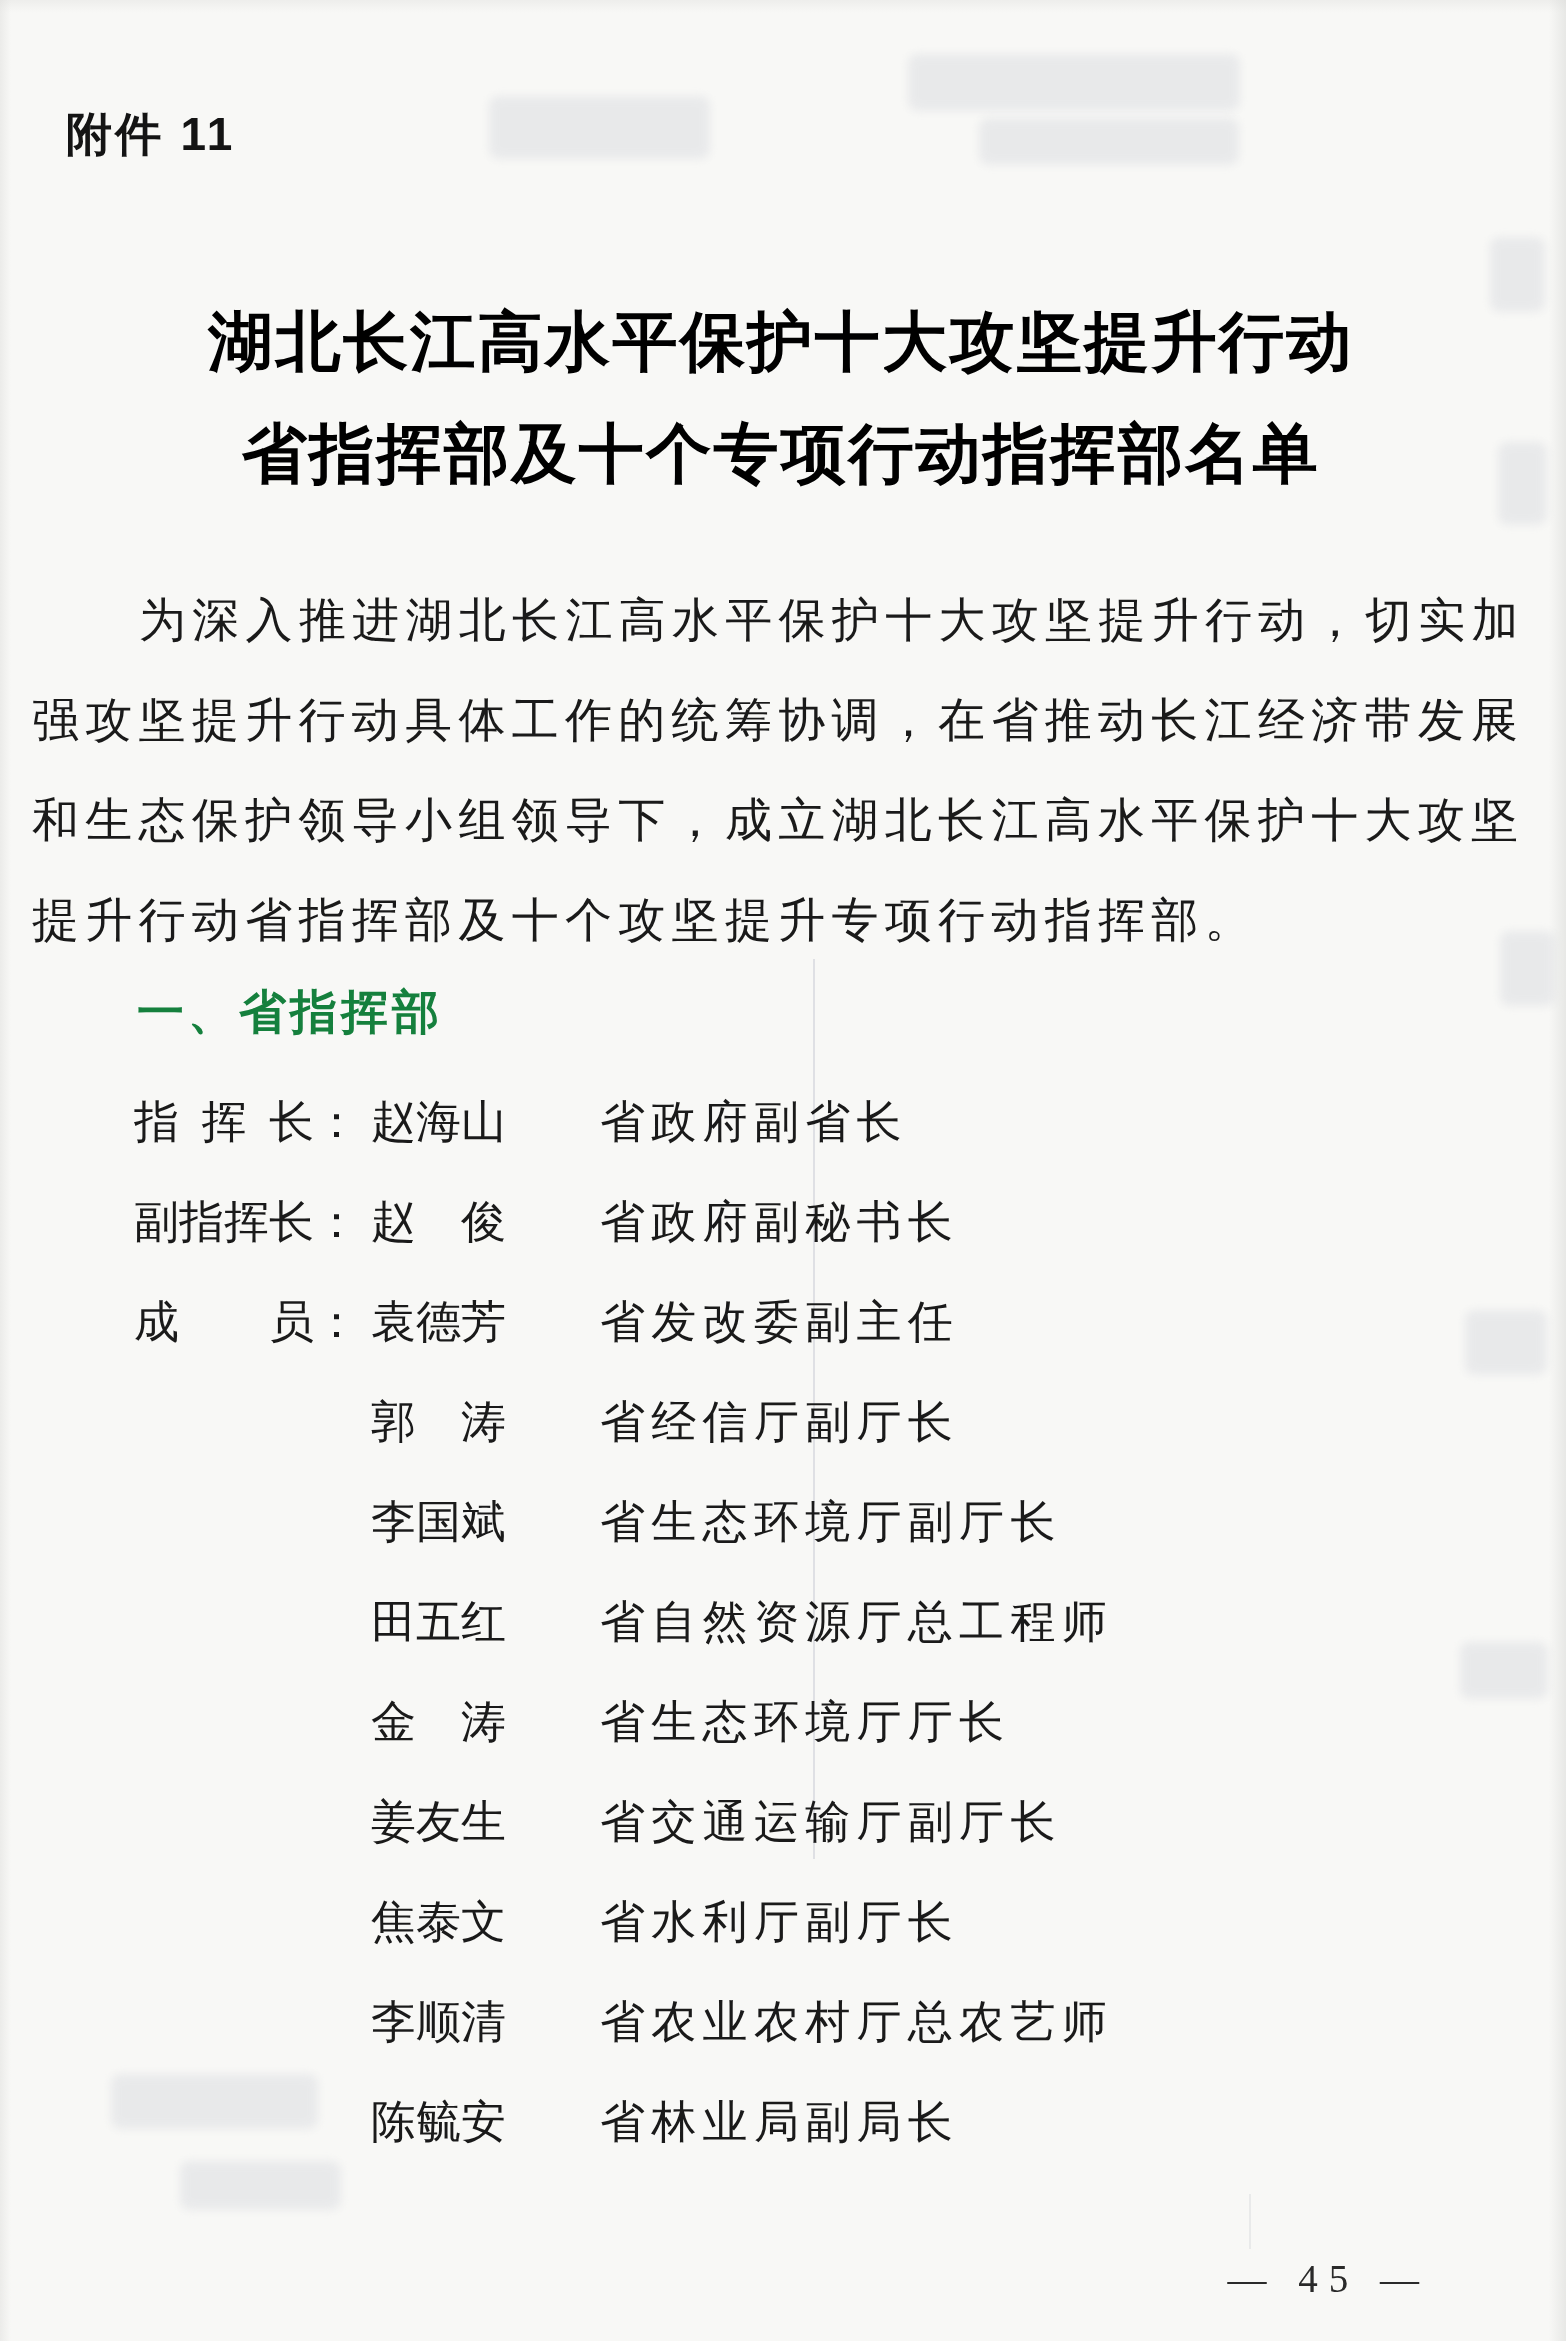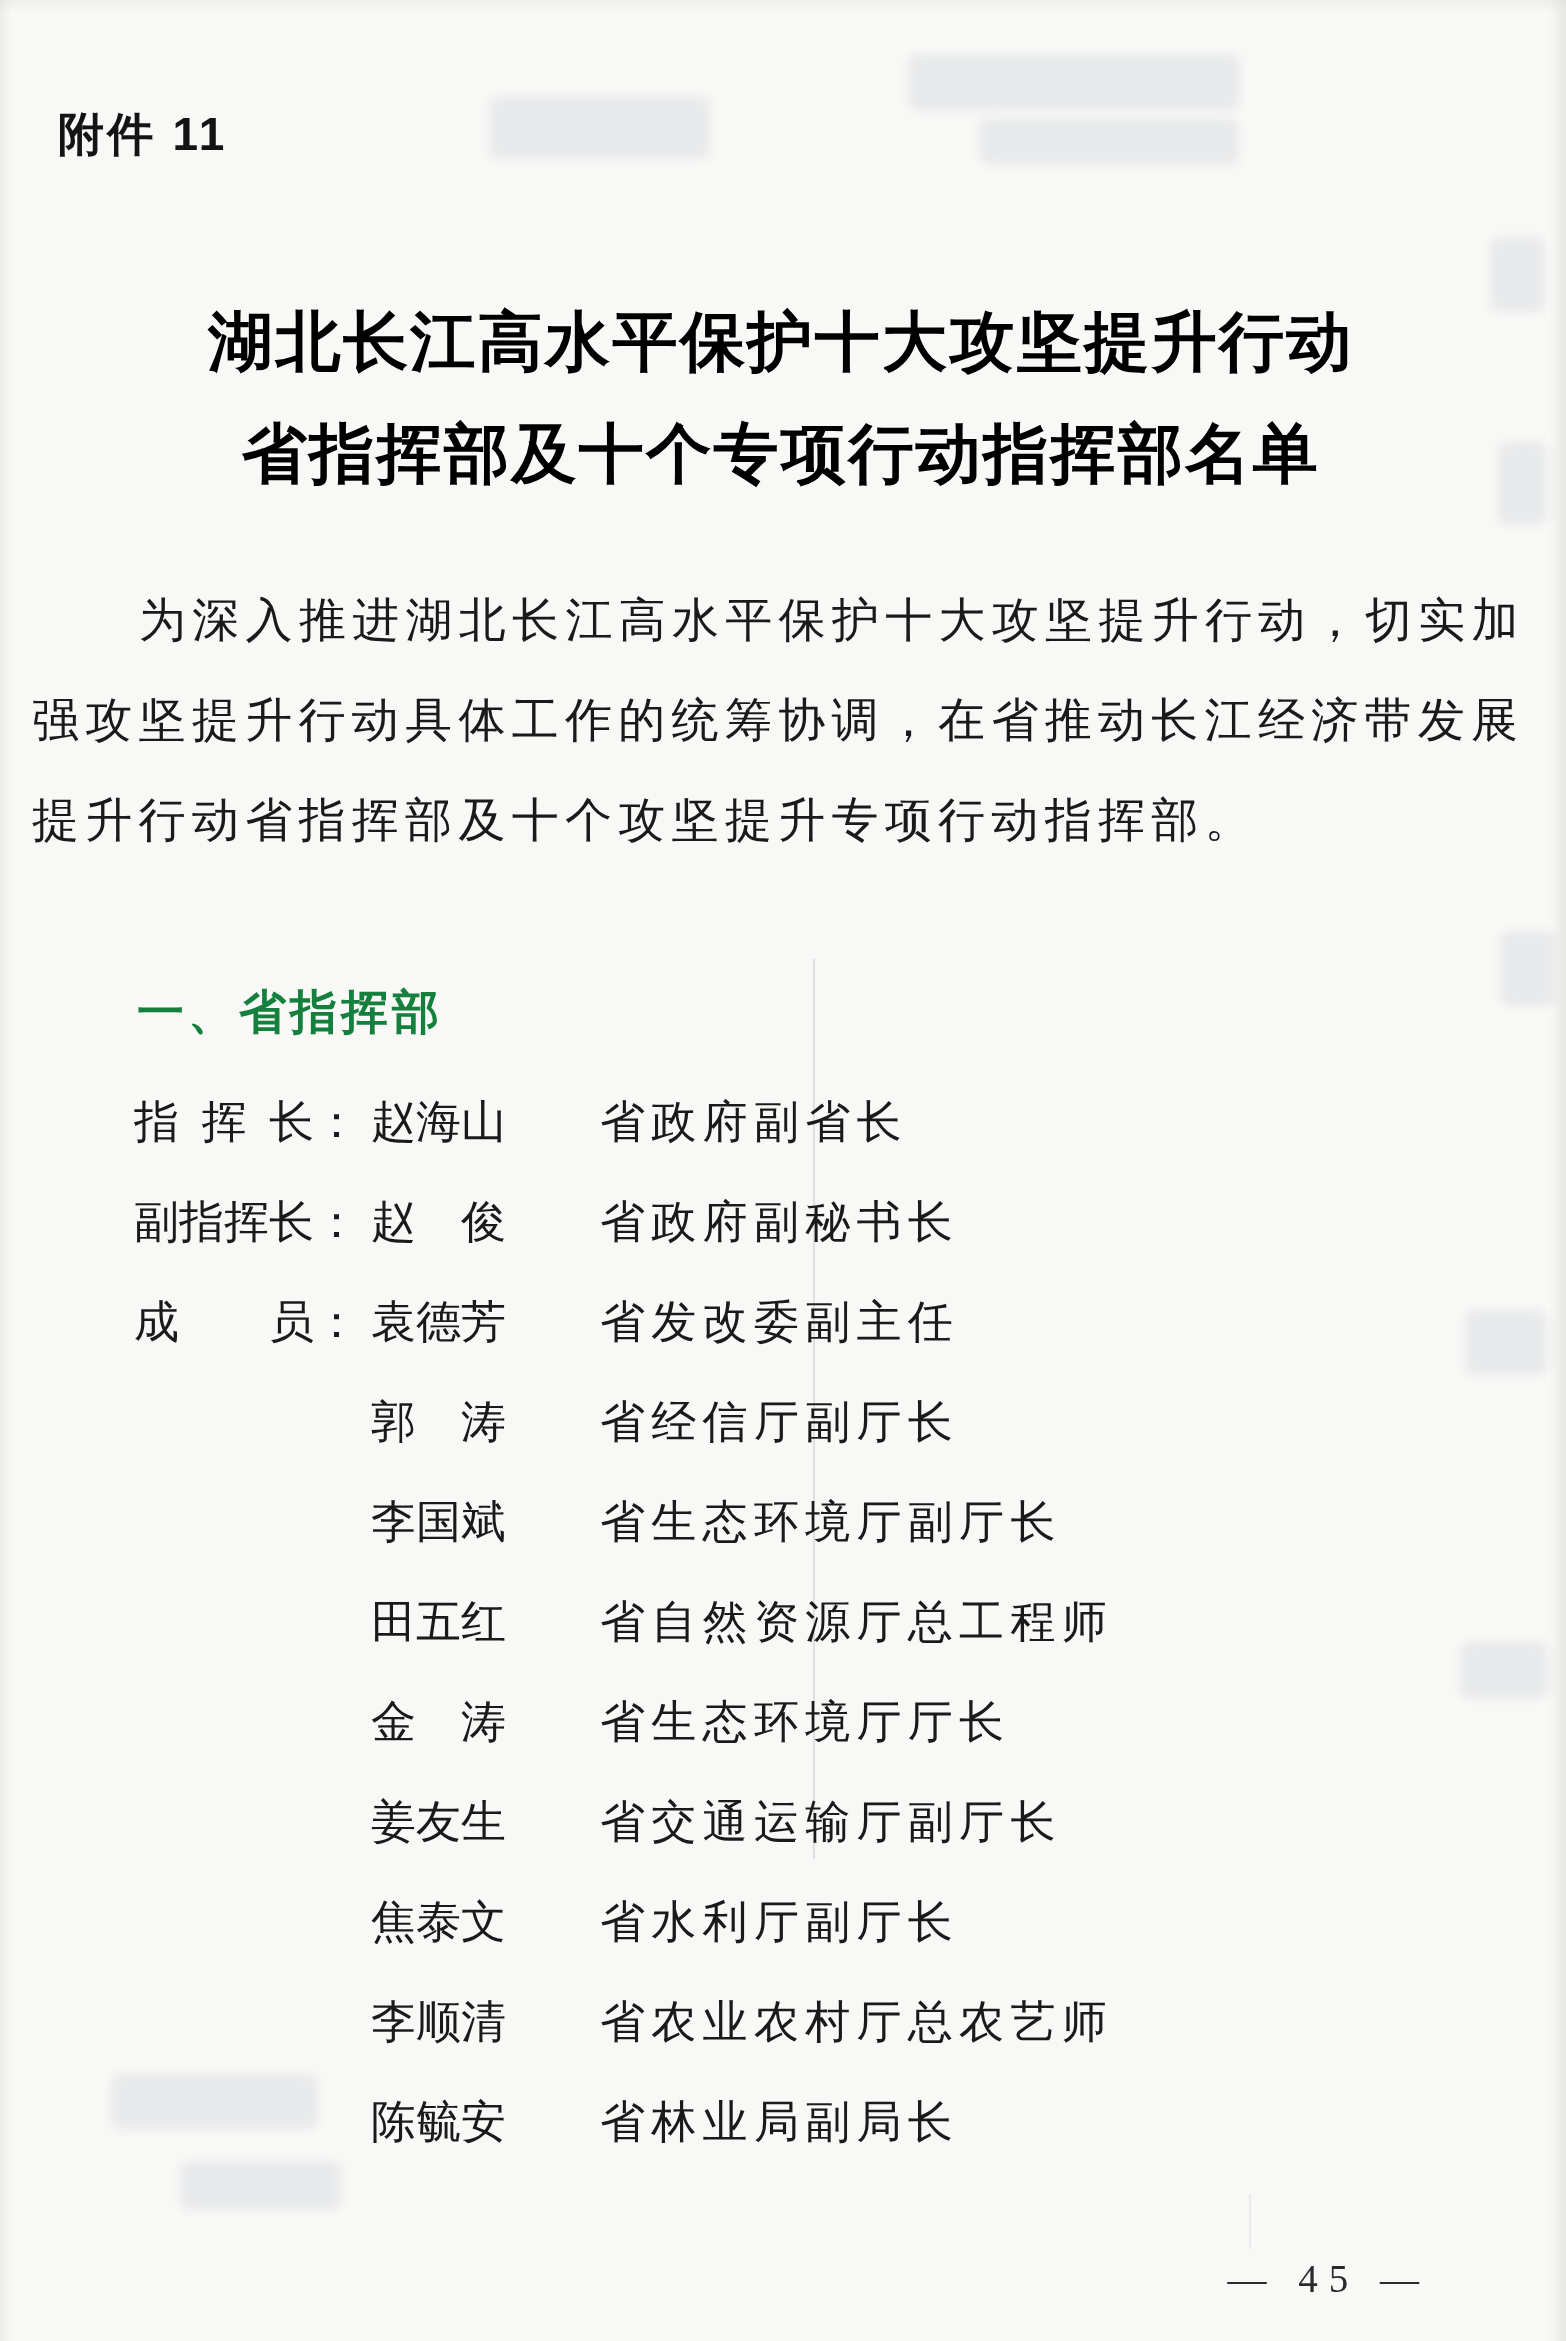--- a/index.html
+++ b/index.html
@@ -14,21 +14,21 @@
   .page{position:absolute;inset:0;}
   
   .page::before{
     content:"";position:absolute;inset:0;pointer-events:none;
     background:
       linear-gradient(to right, rgba(220,220,218,0.45) 0, rgba(220,220,218,0) 11px),
       linear-gradient(to left, rgba(215,216,214,0.5) 0, rgba(215,216,214,0) 17.4px),
       linear-gradient(to bottom, rgba(222,222,220,0.4) 0, rgba(222,222,220,0) 12.6px);
   }
   .attachment{
-    position:absolute;left:58px;top:104px;
+    position:absolute;left:66px;top:104px;
     font-family:"Liberation Sans","DejaVu Sans",sans-serif;
     font-weight:bold;font-size:46px;letter-spacing:3.2px;color:#141414;
   }
   .doc-title{
     position:absolute;top:286px;left:0;right:4px;
     text-align:center;font-weight:bold;color:#000;
     font-size:65px;line-height:112px;letter-spacing:2.4px;
   }
   .body-paragraph{
     position:absolute;top:570px;left:32px;width:1511px;
@@ -79,20 +79,21 @@
   <div class="attachment">附件 11</div>
 
   <div class="doc-title">
     <div>湖北长江高水平保护十大攻坚提升行动</div>
     <div>省指挥部及十个专项行动指挥部名单</div>
   </div>
 
   <div class="body-paragraph">
     <div class="line indent">为深入推进湖北长江高水平保护十大攻坚提升行动，切实加</div>
     <div class="line">强攻坚提升行动具体工作的统筹协调，在省推动长江经济带发展</div>
+    <div class="line">和生态保护领导小组领导下，成立湖北长江高水平保护十大攻坚</div>
     <div class="line">提升行动省指挥部及十个攻坚提升专项行动指挥部。</div>
   </div>
 
   <div class="section-heading">一、省指挥部</div>
 
   <div class="roster">
     <div class="row">
       <span class="role">指 挥 长：</span><span class="name">赵海山</span><span class="post">省政府副省长</span>
     </div>
     <div class="row">

